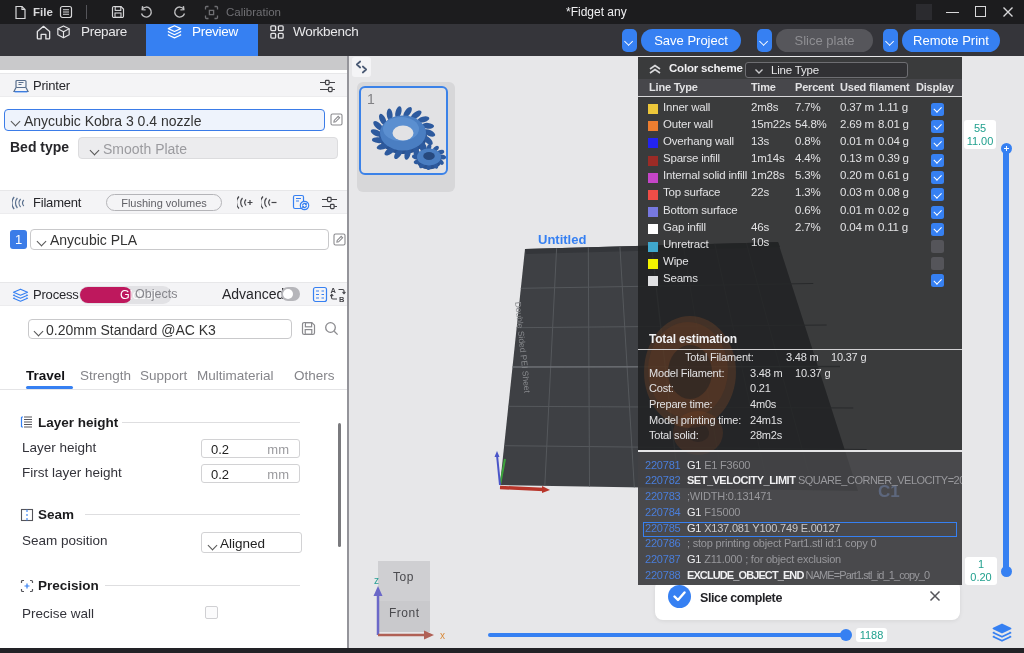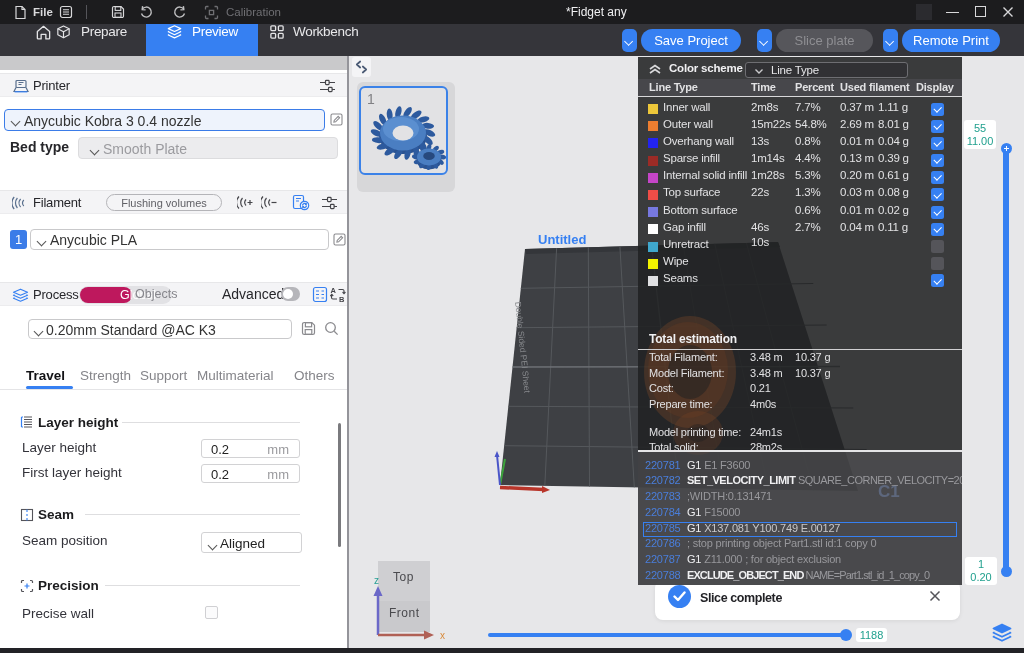--- a/index.html
+++ b/index.html
@@ -604,39 +604,39 @@
     <div class="lrow">
         <i class="sw" style="background:#e0e0e2;"></i>
         <span class="abs" style="left:25px;">Seams</span>
         <i class="cbx on"></i>
       </div>
   </div>
 
   <div class="abs" style="left:11px;top:275px;font-size:12px;font-weight:bold;color:#f0f0f2;">Total estimation</div>
   <div class="abs" style="left:0;top:292px;width:324px;height:1px;background:#d0d0d2;"></div>
   <div class="abs" style="left:0;top:294px;width:324px;font-size:11px;">
-    <div style="position:relative;height:15.7px;">
+    <div style="position:relative;height:15.7px;margin-left:36px;">
         <span class="abs" style="left:11px;">Total Filament:</span>
         <span class="abs" style="left:112px;">3.48 m</span>
         <span class="abs" style="left:157px;">10.37 g</span>
       </div>
     <div style="position:relative;height:15.7px;">
         <span class="abs" style="left:11px;">Model Filament:</span>
         <span class="abs" style="left:112px;">3.48 m</span>
         <span class="abs" style="left:157px;">10.37 g</span>
       </div>
     <div style="position:relative;height:15.7px;">
         <span class="abs" style="left:11px;">Cost:</span>
         <span class="abs" style="left:112px;">0.21</span>
       </div>
     <div style="position:relative;height:15.7px;">
         <span class="abs" style="left:11px;">Prepare time:</span>
         <span class="abs" style="left:112px;">4m0s</span>
       </div>
-    <div style="position:relative;height:15.7px;margin-top:12px;">
+    <div style="position:relative;height:15.7px;">
         <span class="abs" style="left:11px;">Model printing time:</span>
         <span class="abs" style="left:112px;">24m1s</span>
       </div>
     <div style="position:relative;height:15.7px;">
         <span class="abs" style="left:11px;">Total solid:</span>
         <span class="abs" style="left:112px;">28m2s</span>
       </div>
   </div>
   <div class="abs" style="left:0;top:393px;width:324px;height:1.5px;background:#e4e4e6;"></div>
 

